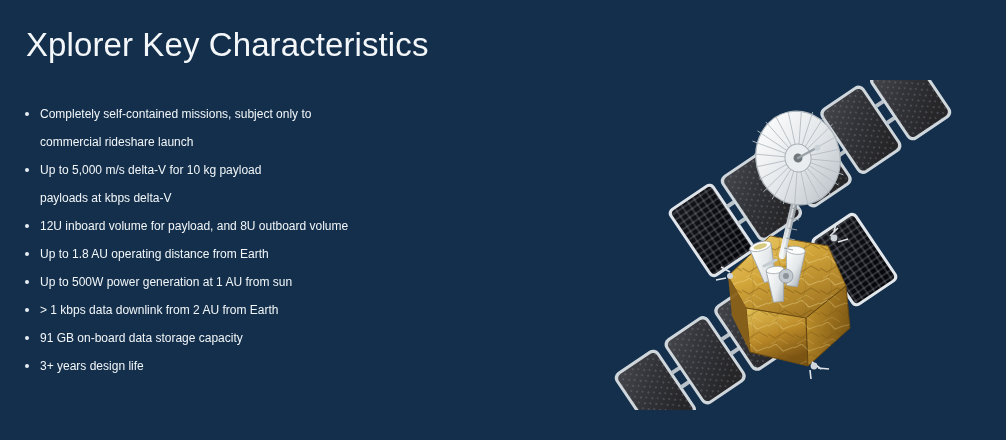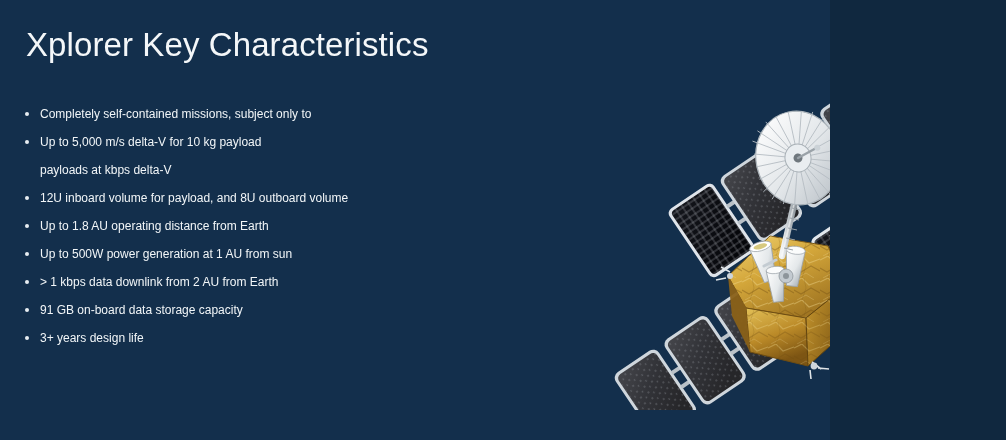--- a/index.html
+++ b/index.html
@@ -2,21 +2,21 @@
 <html><head>
 <meta charset="utf-8">
 <style>
   html, body {
     margin: 0;
     padding: 0;
     background: #10283f;
   }
   .slide {
     position: relative;
-    width: 830px;
+    width: 1006px;
     height: 440px;
     background: #132f4c;
     overflow: hidden;
     font-family: "Liberation Sans", sans-serif;
   }
 
   
   .title {
     position: absolute;
     left: 26px;
@@ -80,20 +80,24 @@
 <body>
 
 <div class="slide">
 
   <div class="title">Xplorer Key Characteristics</div>
 
   <div class="bullets">
     <div class="bullet-row">
       <span class="dot"></span>
       <span class="btext">Completely self-contained missions, subject only to</span>
+    </div>
+    <div class="bullet-row">
+      <span class="dot empty"></span>
+      <span class="btext">commercial rideshare launch</span>
     </div>
     <div class="bullet-row">
       <span class="dot"></span>
       <span class="btext">Up to 5,000 m/s delta-V for 10 kg payload</span>
     </div>
     <div class="bullet-row">
       <span class="dot empty"></span>
       <span class="btext">payloads at kbps delta-V</span>
     </div>
     <div class="bullet-row">

